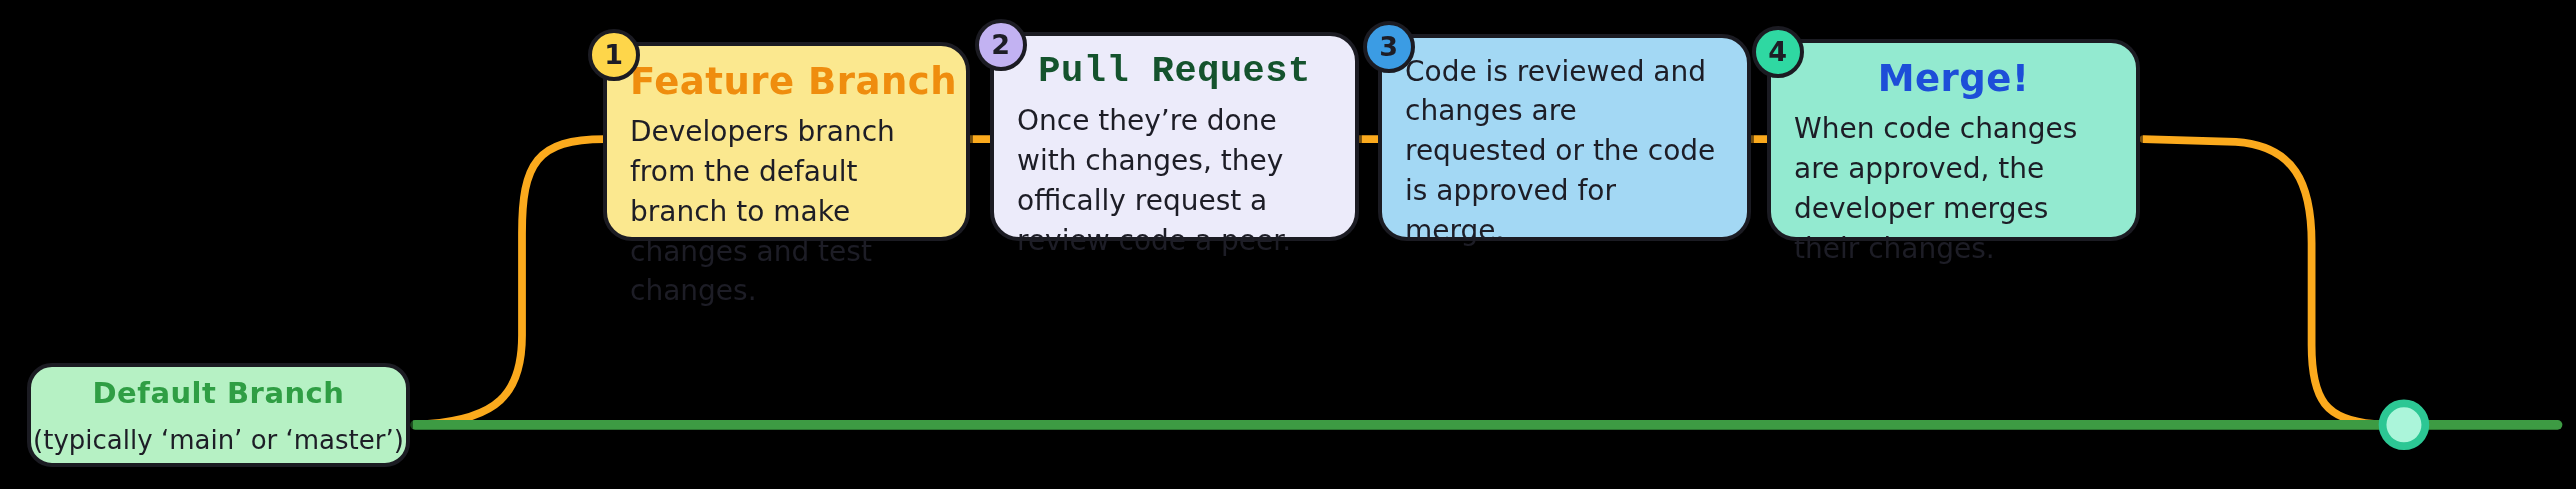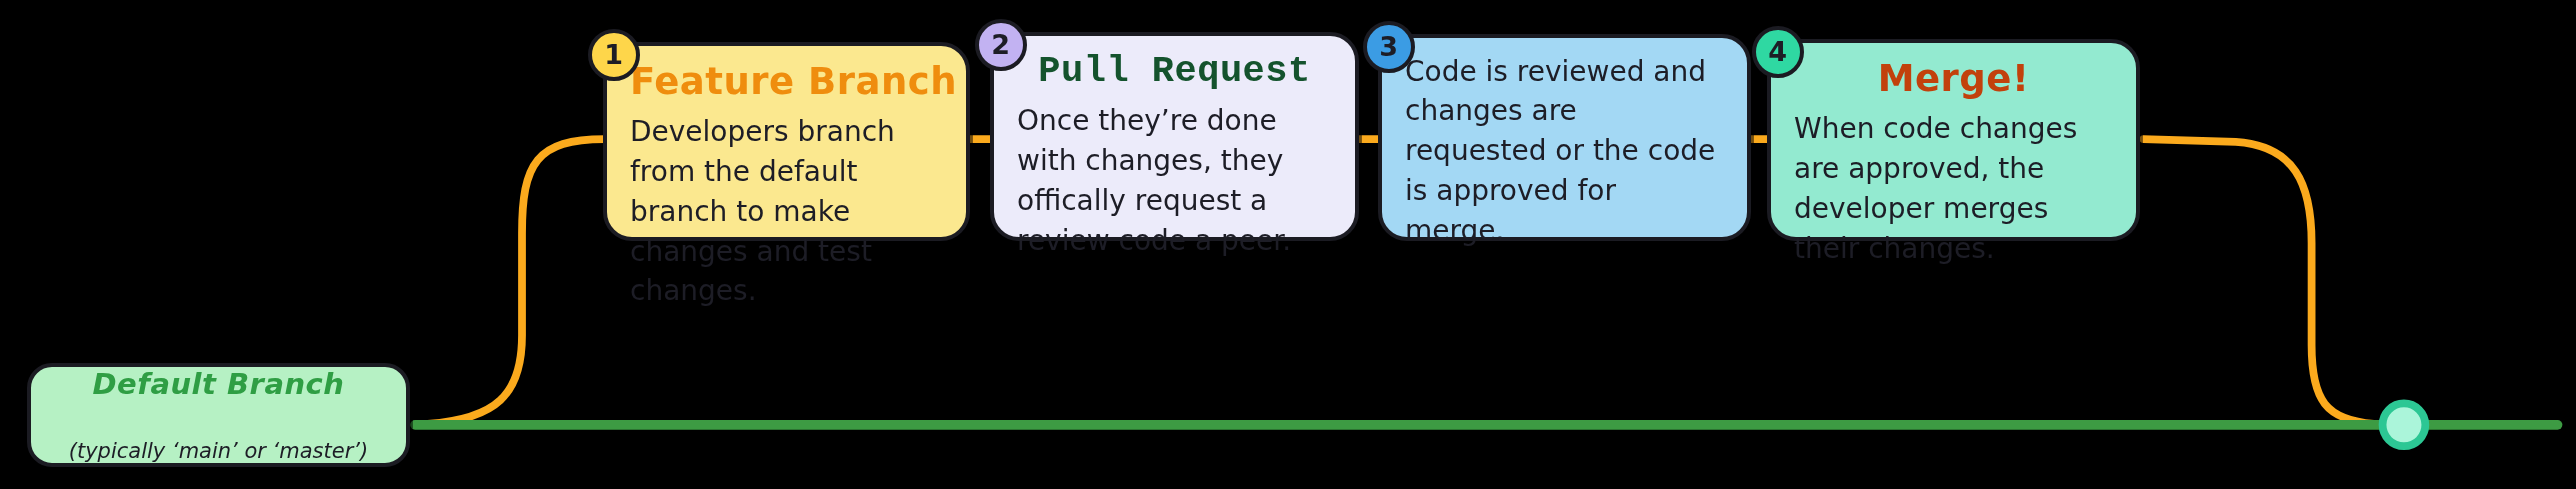--- a/index.html
+++ b/index.html
@@ -48,29 +48,28 @@
   .step2{left:990px;top:32px;width:369px;height:209px;}
   .step3{left:1378px;top:34px;width:373px;height:207px;}
   .step4{left:1767px;top:39px;width:373px;height:202px;}
 
   
   .default-card{
     position:absolute;
     left:27px;top:363px;width:383px;height:104px;
     border:4.9px solid var(--outline);
     border-radius:25px;
-    display:flex;flex-direction:column;align-items:center;justify-content:space-between;
+    display:flex;flex-direction:column;align-items:center;justify-content:center;
     box-shadow:2.9px 2.9px 0 rgba(0,0,0,.55);
-    font-style:italic;
   }
   .default-card .title{
     font-size:29px;font-weight:600;letter-spacing:0.5px;
   }
   .default-card .subtitle{
-    font-size:21px;font-weight:500;color:var(--ink);margin-top:15px;white-space:nowrap;
+    font-size:26px;font-weight:500;color:var(--ink);margin-top:15px;white-space:nowrap;
   }
 </style>
 </head>
 <body>
 
 <div class="canvas">
 
   <svg class="lines" viewBox="0 0 2650 504" fill="none">
 
     <path stroke-width="8" stroke-linecap="round" d="M 440 436 C 510 431 537 406 537 345 L 537 240 C 537 168 552 143 622 143" stroke="#fbaa1d"></path>
@@ -101,18 +100,18 @@
     <div class="body">Once they’re done with changes, they offically request a review code a peer.</div>
   </div>
 
   <div class="step step3" style="background: rgb(163, 216, 244);">
     <div class="badge" style="background: rgb(59, 156, 228);">3</div>
     <div class="body">Code is reviewed and changes are requested or the code is approved for merge.</div>
   </div>
 
   <div class="step step4" style="background: rgb(147, 234, 208);">
     <div class="badge" style="background: rgb(47, 216, 162);">4</div>
-    <div class="title" style="color: #c2410c;">Merge!</div>
+    <div class="title" style="color: #1d4ed8;">Merge!</div>
     <div class="body">When code changes are approved, the developer merges their changes.</div>
   </div>
 
 </div>
 
 
 </body></html>

